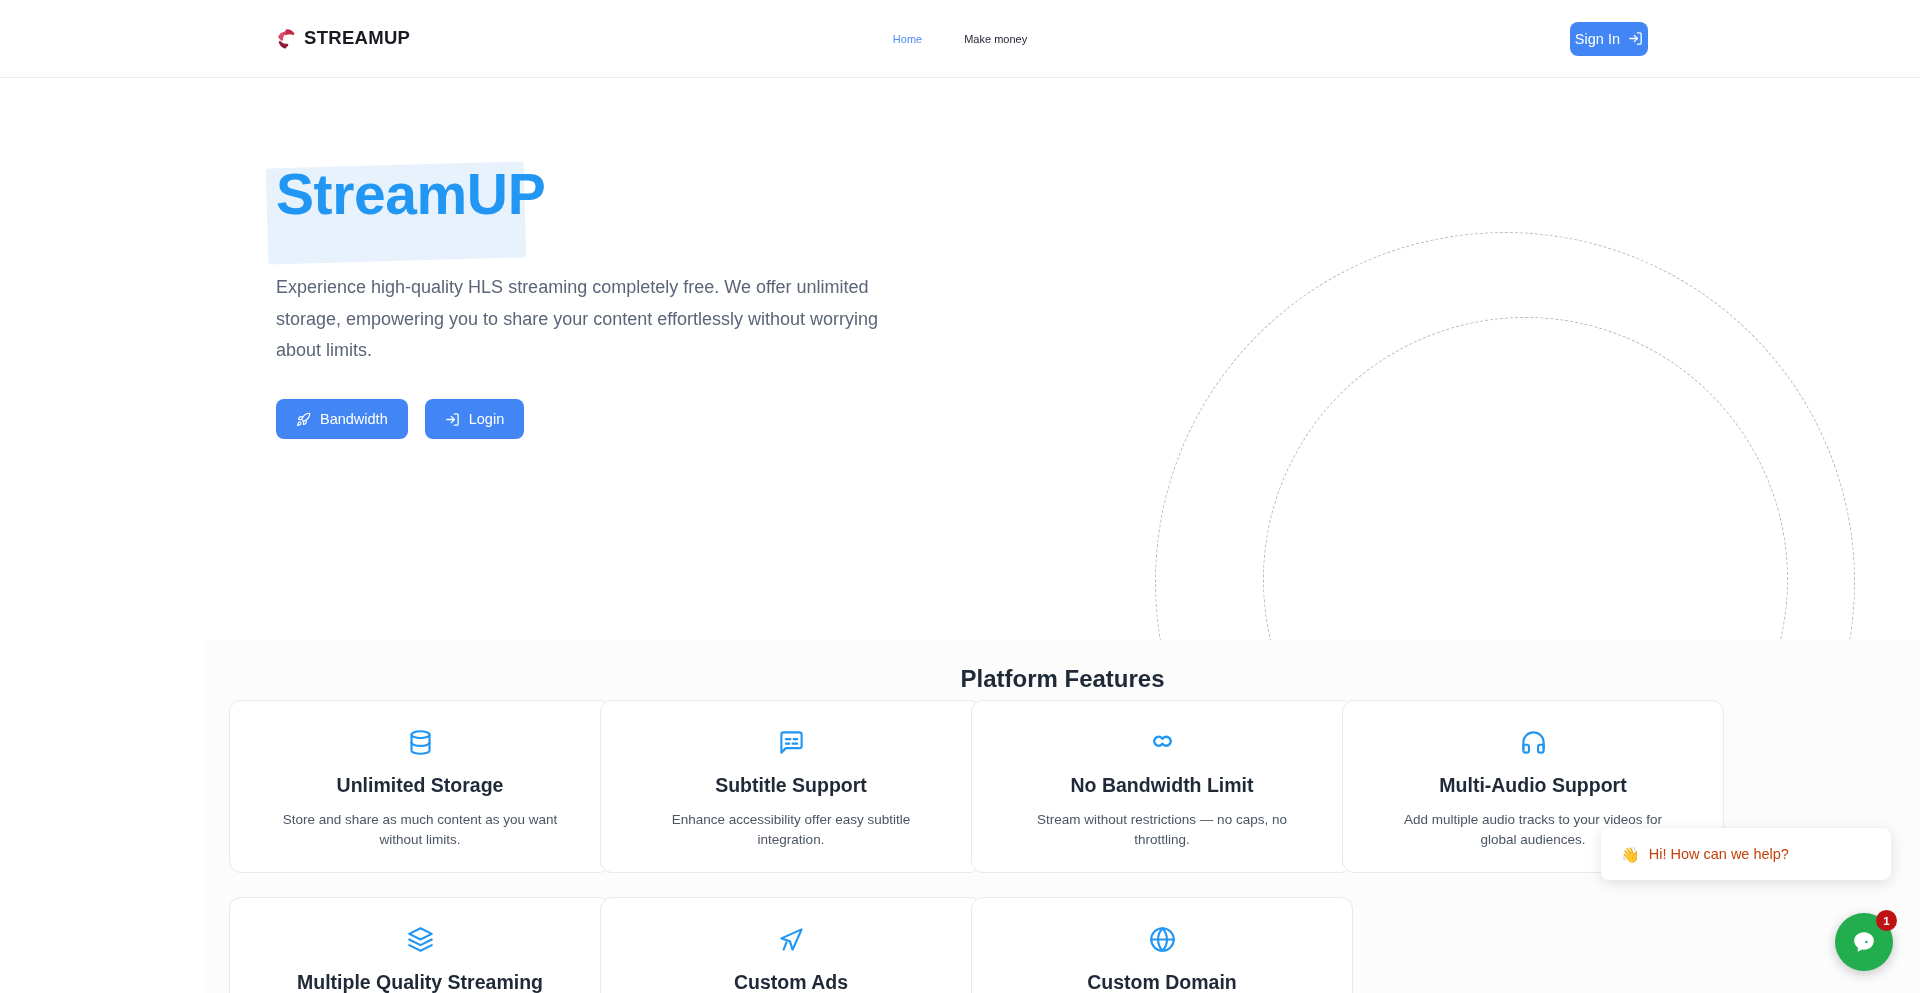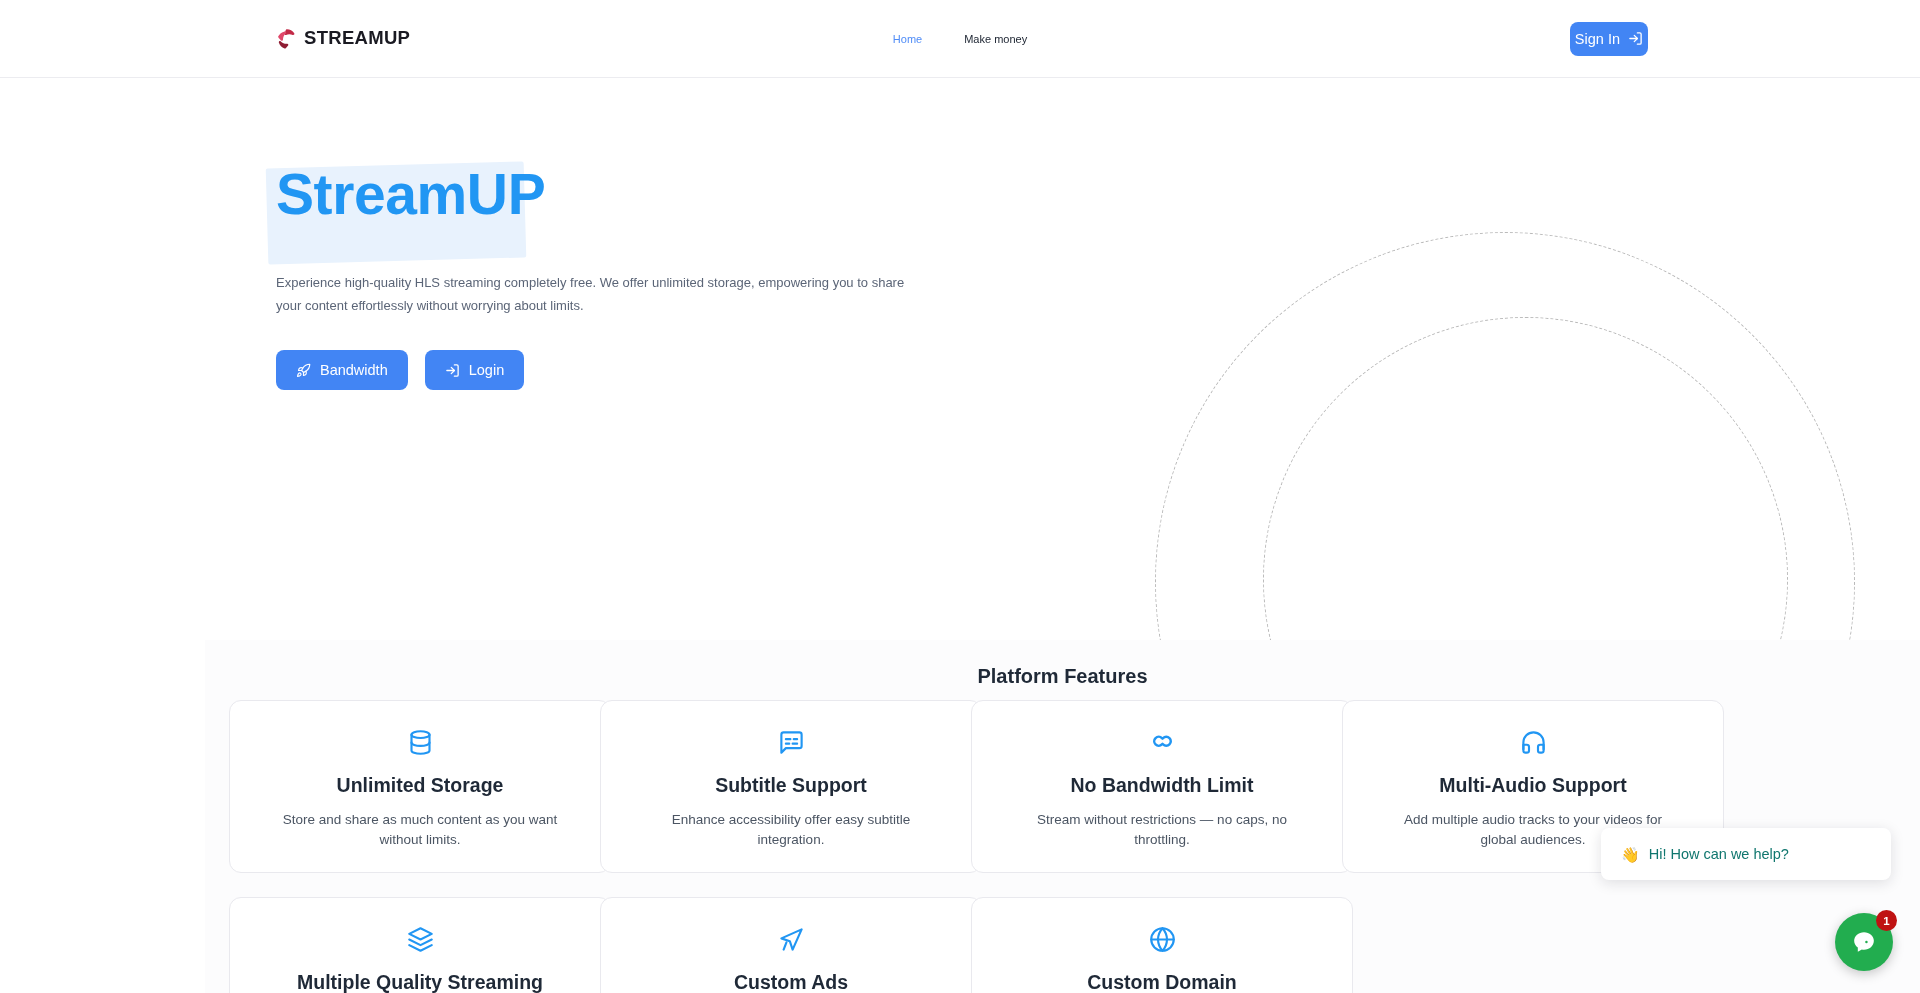--- a/index.html
+++ b/index.html
@@ -95,21 +95,21 @@
   .hero-title {
     position: relative; z-index: 1;
     font-size: 57px; font-weight: 700;
     color: #2196f3;
     line-height: 1.25;
     letter-spacing: -0.4px;
     white-space: nowrap;
   }
   .hero-sub {
     margin-top: 42px;
-    font-size: 13px; line-height: 1.74;
+    font-size: 18px; line-height: 1.74;
     color: #5b6577;
     max-width: 652px;
     font-weight: 400;
   }
   .hero-actions { margin-top: 33px; display: flex; gap: 17px; }
   .btn {
     display: inline-flex; align-items: center; gap: 9px;
     background: #4285f4; color: #fff;
     border: none; border-radius: 8px;
     height: 40px; padding: 0 20px;
@@ -122,21 +122,21 @@
   
   .features {
     position: absolute; left: 205px; top: 640px;
     width: 1715px; height: 353px;
     background: #fcfcfd;
     z-index: 3;
   }
   .features-title {
     position: absolute; left: 0; right: 0; top: 25px;
     text-align: center;
-    font-size: 20px; font-weight: 600;
+    font-size: 24px; font-weight: 600;
     color: #1f2937;
   }
   .cards {
     position: absolute; left: 24px; top: 60px;
     width: 1462px;
     display: grid;
     grid-template-columns: repeat(4, 347px);
     gap: 24px 24px;
   }
   .card {
@@ -173,21 +173,21 @@
     background: #ffffff;
     border-radius: 8px;
     box-shadow: 0 3px 14px rgba(20,25,40,.13);
     display: flex; align-items: center;
     padding: 0 20px;
     gap: 9px;
     z-index: 60;
     cursor: pointer;
   }
   .chat-bubble-emoji { font-size: 15px; line-height:1; }
-  .chat-bubble-text { font-size: 14.5px; color: #0f766e; white-space: nowrap; }
+  .chat-bubble-text { font-size: 14.5px; color: #c2410c; white-space: nowrap; }
 
   .chat-fab {
     position: absolute; left: 1835px; top: 913px;
     width: 58px; height: 58px;
     border-radius: 50%;
     background: #22ad4f;
     display: flex; align-items: center; justify-content: center;
     box-shadow: 0 3px 12px rgba(0,0,0,.22);
     z-index: 61;
     cursor: pointer;

